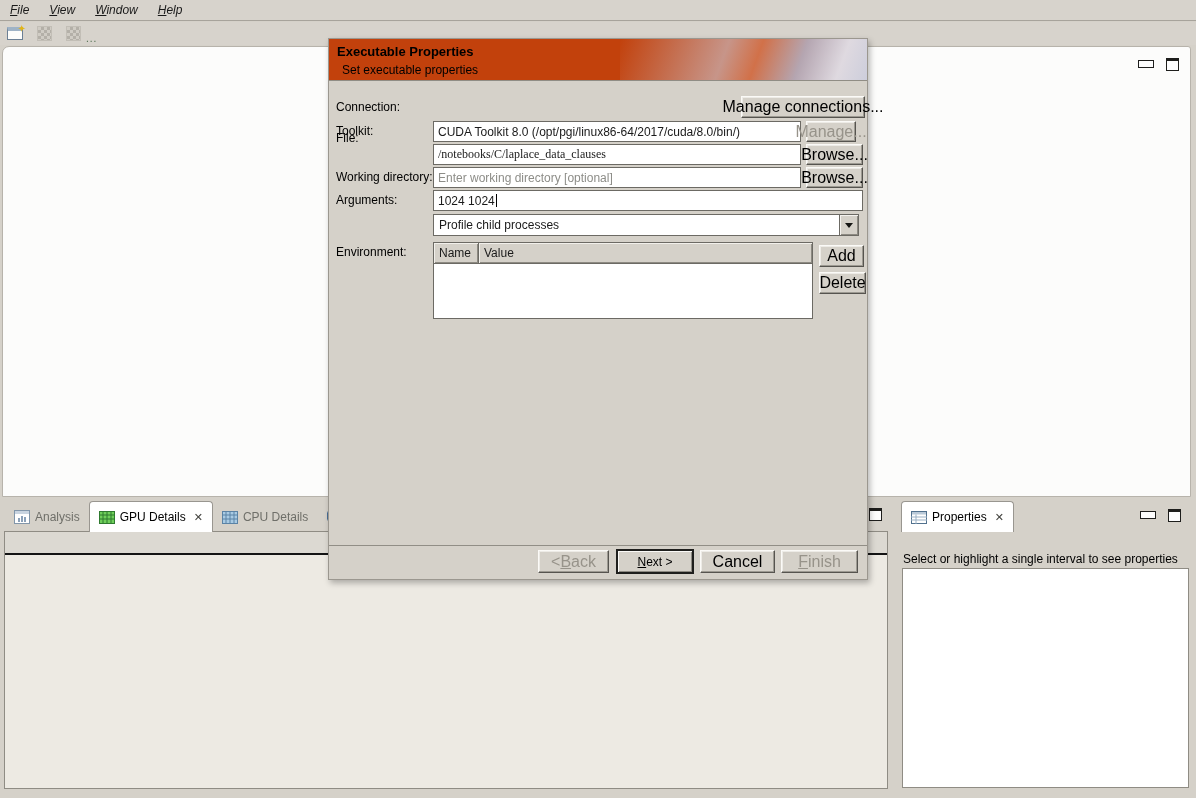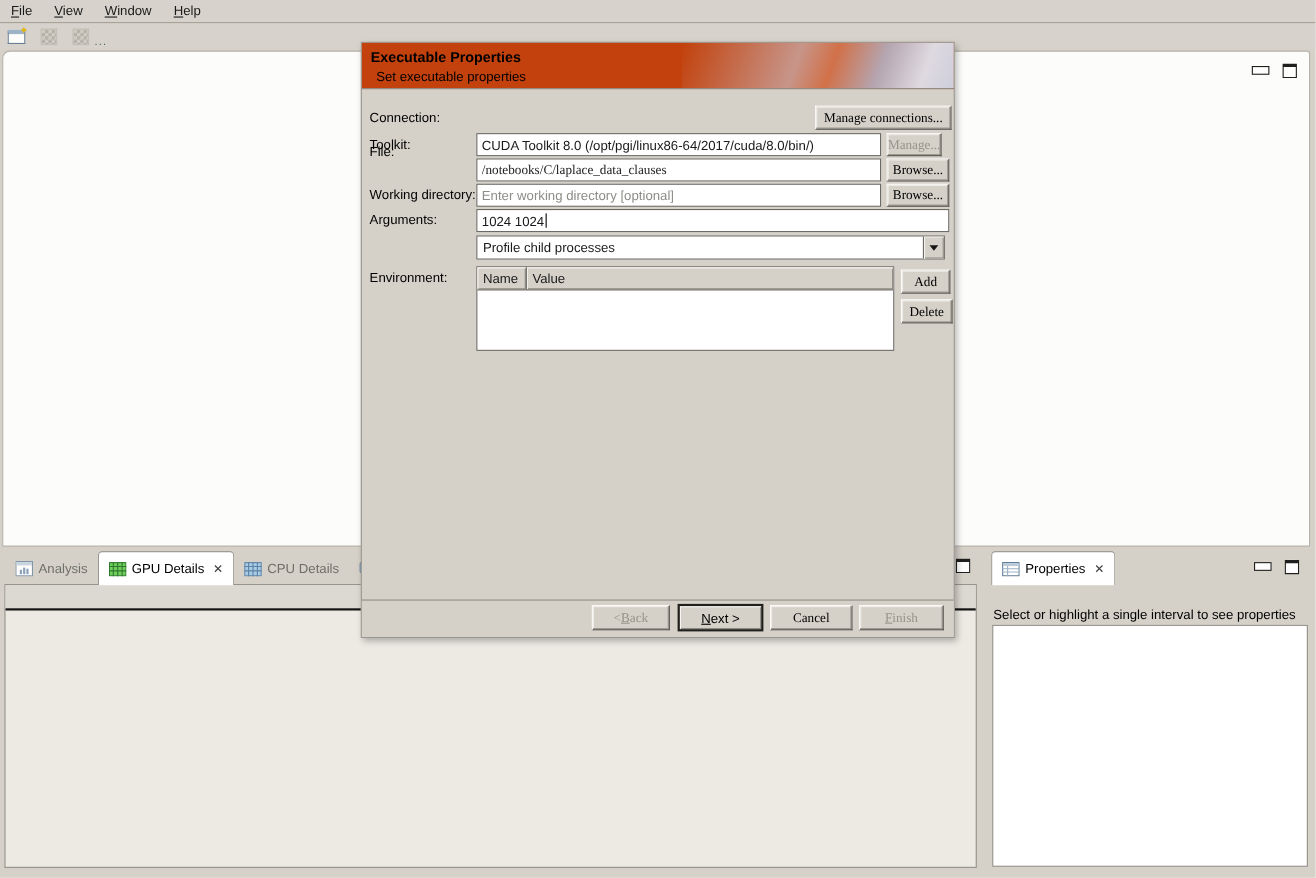--- a/index.html
+++ b/index.html
@@ -15,20 +15,21 @@
   .abs { position: absolute; }
   .u { text-decoration: underline; }
 
   
   .menubar {
     top:0; left:0; width:1196px; height:21px;
     background:#d7d3cc;
     border-bottom:1px solid #a7a39b;
     display:flex; align-items:center;
     padding-left:6px;
+    font-style:italic;
   }
   .menu-item { padding:2px 10px 3px 10px; cursor:default; }
   .menu-item:first-child { padding-left:4px; }
 
   
   .toolbar {
     top:22px; left:0; width:1196px; height:23px;
     background:#d7d3cc;
     display:flex; align-items:center; gap:9px;
     padding-left:5px;
@@ -140,21 +141,21 @@
     box-shadow: inset 1px 1px 0 #f4f2ee, inset -1px -1px 0 #8d8a82;
   }
   .tri-down { width:0; height:0; border:4px solid transparent; border-top:5px solid #161614; margin-top:5px; }
 
   .btn3d {
     background:#d5d1c9;
     border-top:1px solid #fbfaf7; border-left:1px solid #fbfaf7;
     border-right:1px solid #56544f; border-bottom:1px solid #56544f;
     box-shadow: inset -1px -1px 0 #9d9a92, inset 1px 1px 0 #edebe6;
     display:flex; align-items:center; justify-content:center;
-    font-size:12px; color:#000; cursor:default; white-space:nowrap;font-family:Liberation Serif, serif;
+    font-size:16px; color:#000; cursor:default; white-space:nowrap;
   }
   .btn3d.disabled { color:#97938a; }
   .btn-default {
     border:2px solid #1f1f1d;
     background:#d5d1c9;
     box-shadow: inset 1px 1px 0 #fbfaf7, inset -1px -1px 0 #8d8a82;
     display:flex; align-items:center; justify-content:center;
     font-size:12px; color:#000; cursor:default; white-space:nowrap;
   }
 

